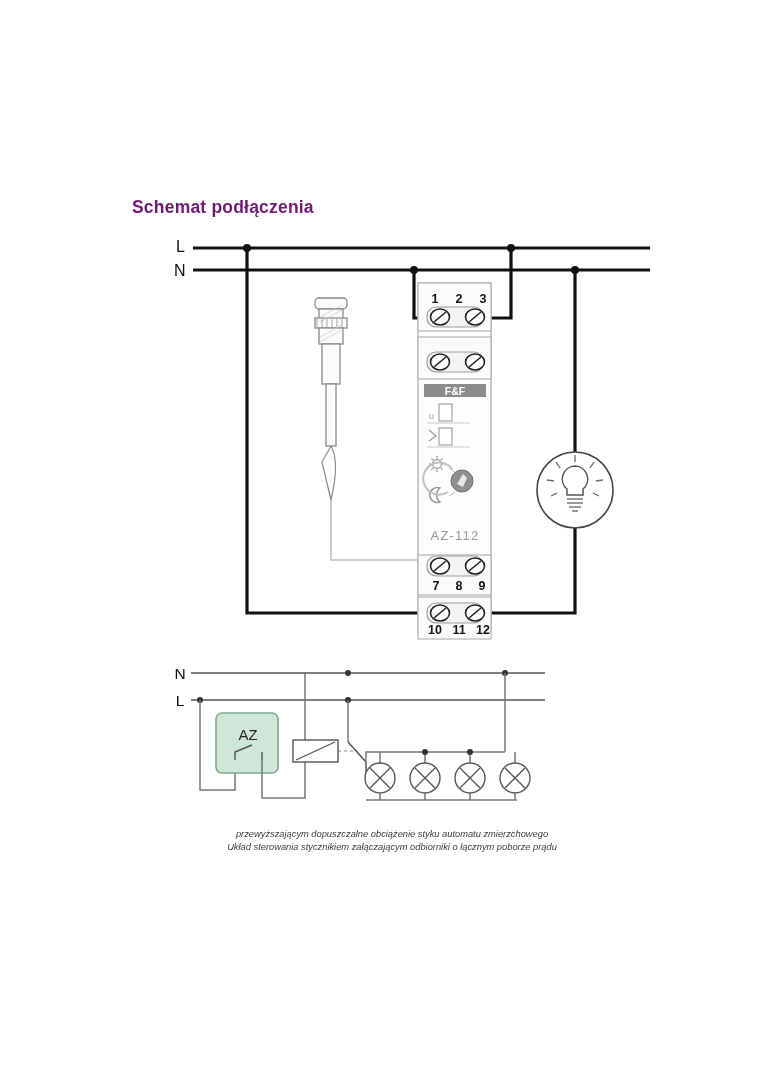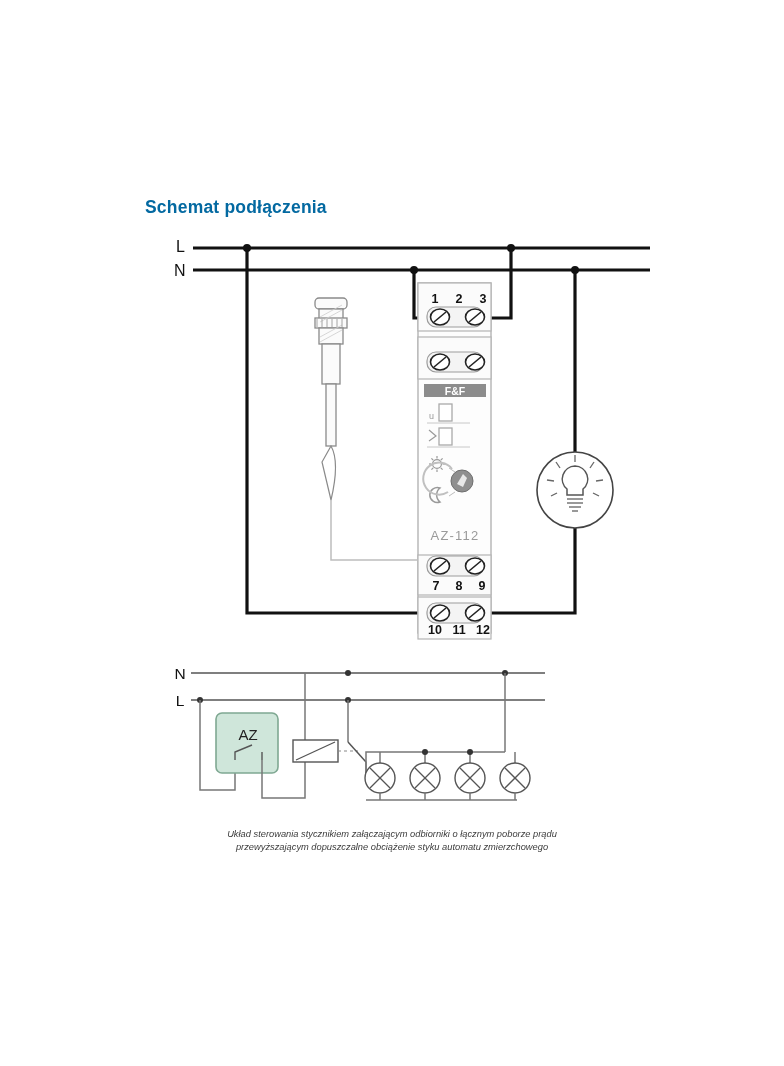--- a/index.html
+++ b/index.html
@@ -17,25 +17,25 @@
   #page {
     position: absolute;
     left: 0;
     top: 0;
     width: 784px;
     height: 1066px;
     background: #ffffff;
   }
   .page-title {
     position: absolute;
-    left: 145px;
+    left: 132px;
     top: 197px;
     font-size: 17.5px;
     font-weight: bold;
-    color: #0369a1;
+    color: #701a75;
     letter-spacing: 0.2px;
     white-space: nowrap;
   }
   .rail-label {
     position: absolute;
     font-size: 16px;
     color: #111111;
     font-family: "Liberation Sans", sans-serif;
   }
   #svg-main {
@@ -317,17 +317,17 @@
       <line x1="525" y1="768" x2="505" y2="788" stroke="#555555" stroke-width="1.3"></line>
       <line x1="515" y1="793" x2="515" y2="800" stroke="#777777" stroke-width="1.5"></line>
     </g>
 
     <circle cx="425" cy="752" r="3" fill="#333333"></circle>
     <circle cx="470" cy="752" r="3" fill="#333333"></circle>
 
   </svg>
 
   <div class="caption">
+    <div>przewyższającym dopuszczalne obciążenie styku automatu zmierzchowego</div>
     <div>Układ sterowania stycznikiem załączającym odbiorniki o łącznym poborze prądu</div>
-    <div>przewyższającym dopuszczalne obciążenie styku automatu zmierzchowego</div>
   </div>
 
 </div>
 
 </body></html>

